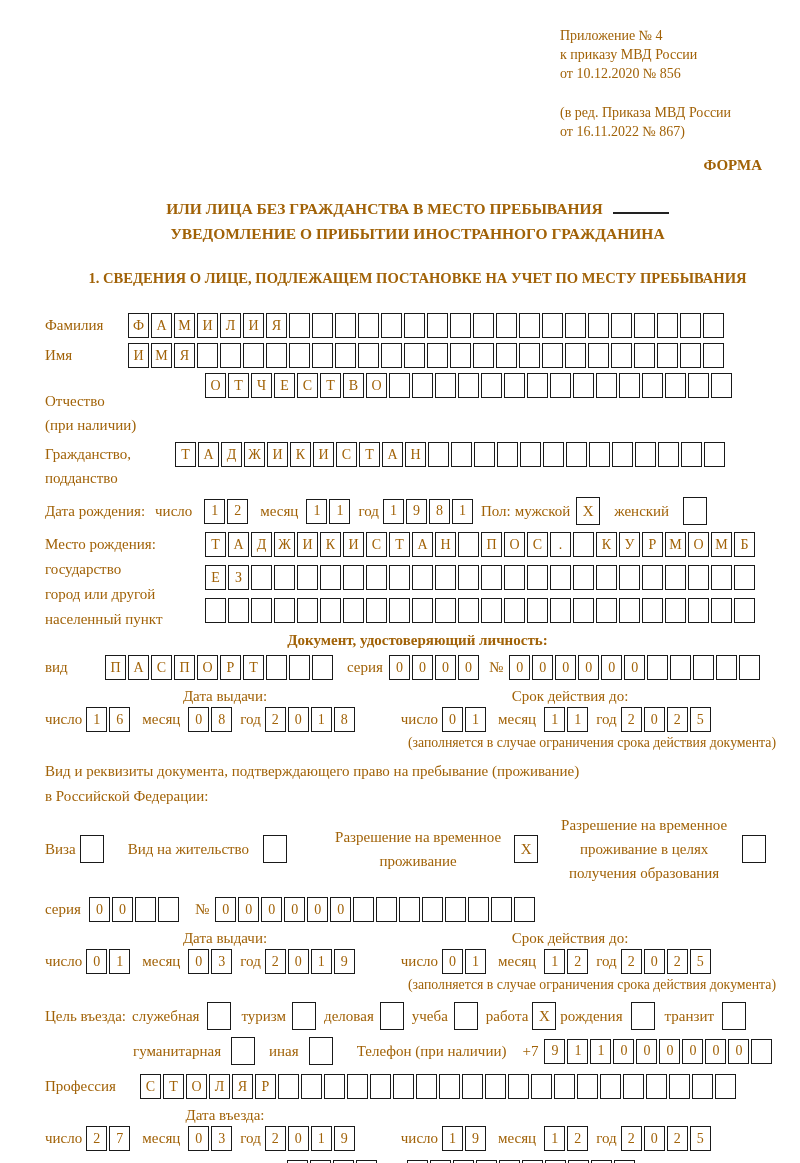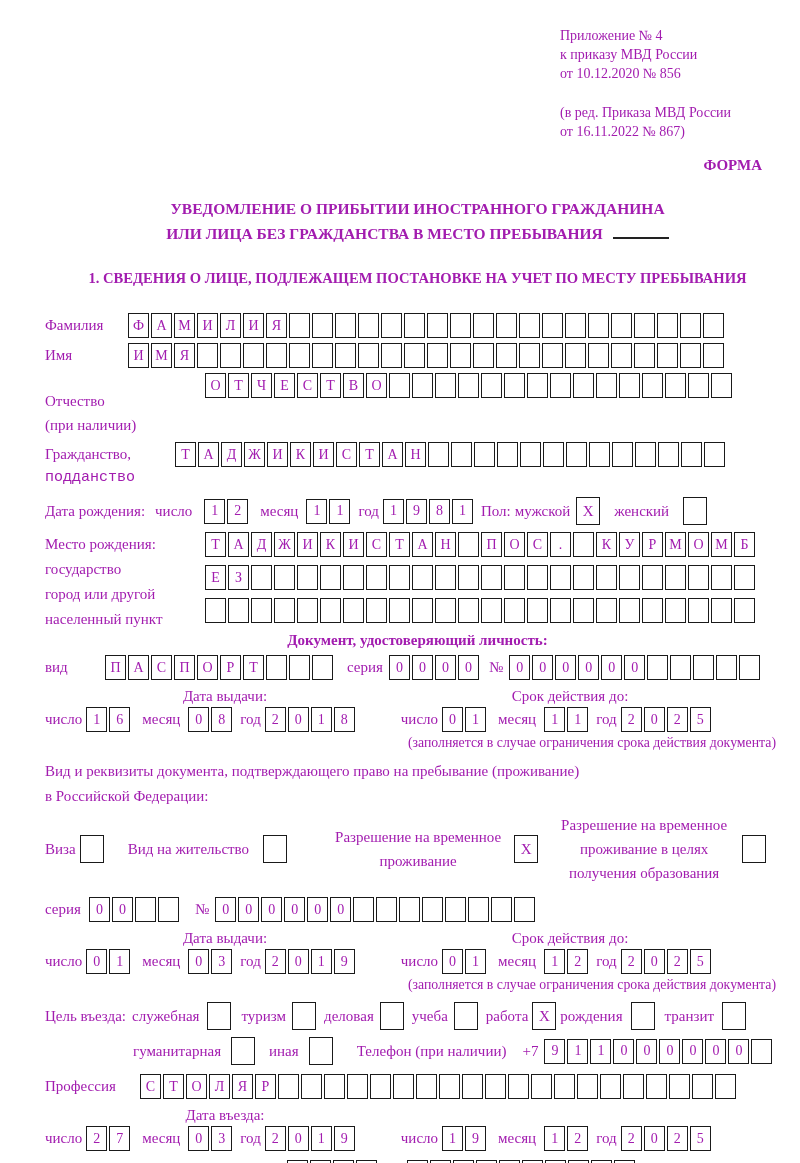--- a/index.html
+++ b/index.html
@@ -1,19 +1,19 @@
 <!DOCTYPE html>
 <html><head>
 <meta charset="utf-8">
 <style>
   html,body{margin:0;padding:0;background:#ffffff;}
   .page{
     width:800px;height:1163px;box-sizing:border-box;
     padding:26px 10px 10px 45px;
-    background:#fff;color:#a21caf;
+    background:#fff;color:#a16207;
     font-family:"Liberation Serif","DejaVu Serif",serif;
     font-size:15px;overflow:hidden;position:relative;
   }
   .hdr{margin-left:515px;font-size:14px;line-height:19px;}
   .hdr .amend{margin-top:20px;}
   .forma{margin-top:16px;text-align:right;padding-right:28px;font-weight:bold;font-size:15px;}
   .title{margin-top:22px;text-align:center;font-weight:bold;font-size:15.5px;line-height:25px;}
   .blank{display:inline-block;width:56px;border-bottom:2px solid #222;margin-left:10px;}
   .sect{margin-top:24px;text-align:center;font-weight:bold;font-size:14.6px;}
   .row{display:flex;align-items:center;margin-top:5px;}
@@ -57,22 +57,22 @@
     <div>Приложение № 4</div>
     <div>к приказу МВД России</div>
     <div>от 10.12.2020 № 856</div>
     <div class="amend">(в ред. Приказа МВД России</div>
     <div>от 16.11.2022 № 867)</div>
   </div>
 
   <div class="forma">ФОРМА</div>
 
   <div class="title">
+    <div><span>ИЛИ ЛИЦА БЕЗ ГРАЖДАНСТВА В МЕСТО ПРЕБЫВАНИЯ</span><span class="blank"></span></div>
     <div>УВЕДОМЛЕНИЕ О ПРИБЫТИИ ИНОСТРАННОГО ГРАЖДАНИНА</div>
-    <div><span>ИЛИ ЛИЦА БЕЗ ГРАЖДАНСТВА В МЕСТО ПРЕБЫВАНИЯ</span><span class="blank"></span></div>
   </div>
 
   <div class="sect">1. СВЕДЕНИЯ О ЛИЦЕ, ПОДЛЕЖАЩЕМ ПОСТАНОВКЕ НА УЧЕТ ПО МЕСТУ ПРЕБЫВАНИЯ</div>
 
   <div class="row" style="margin-top:26px;">
     <span class="lbl w83">Фамилия</span>
     <span class="boxes">
         <span class="cell">Ф</span>
         <span class="cell">А</span>
         <span class="cell">М</span>
@@ -162,21 +162,21 @@
         <span class="cell"></span>
         <span class="cell"></span>
         <span class="cell"></span>
         <span class="cell"></span>
       </span>
   </div>
 
   <div class="row top">
     <span class="lblcol" style="width:130px;">
       <span style="display:block;">Гражданство,</span>
-      <span style="display:block;font-family:Liberation Mono, monospace;">подданство</span>
+      <span style="display:block;">подданство</span>
     </span>
     <span class="boxes">
         <span class="cell">Т</span>
         <span class="cell">А</span>
         <span class="cell">Д</span>
         <span class="cell">Ж</span>
         <span class="cell">И</span>
         <span class="cell">К</span>
         <span class="cell">И</span>
         <span class="cell">С</span>

